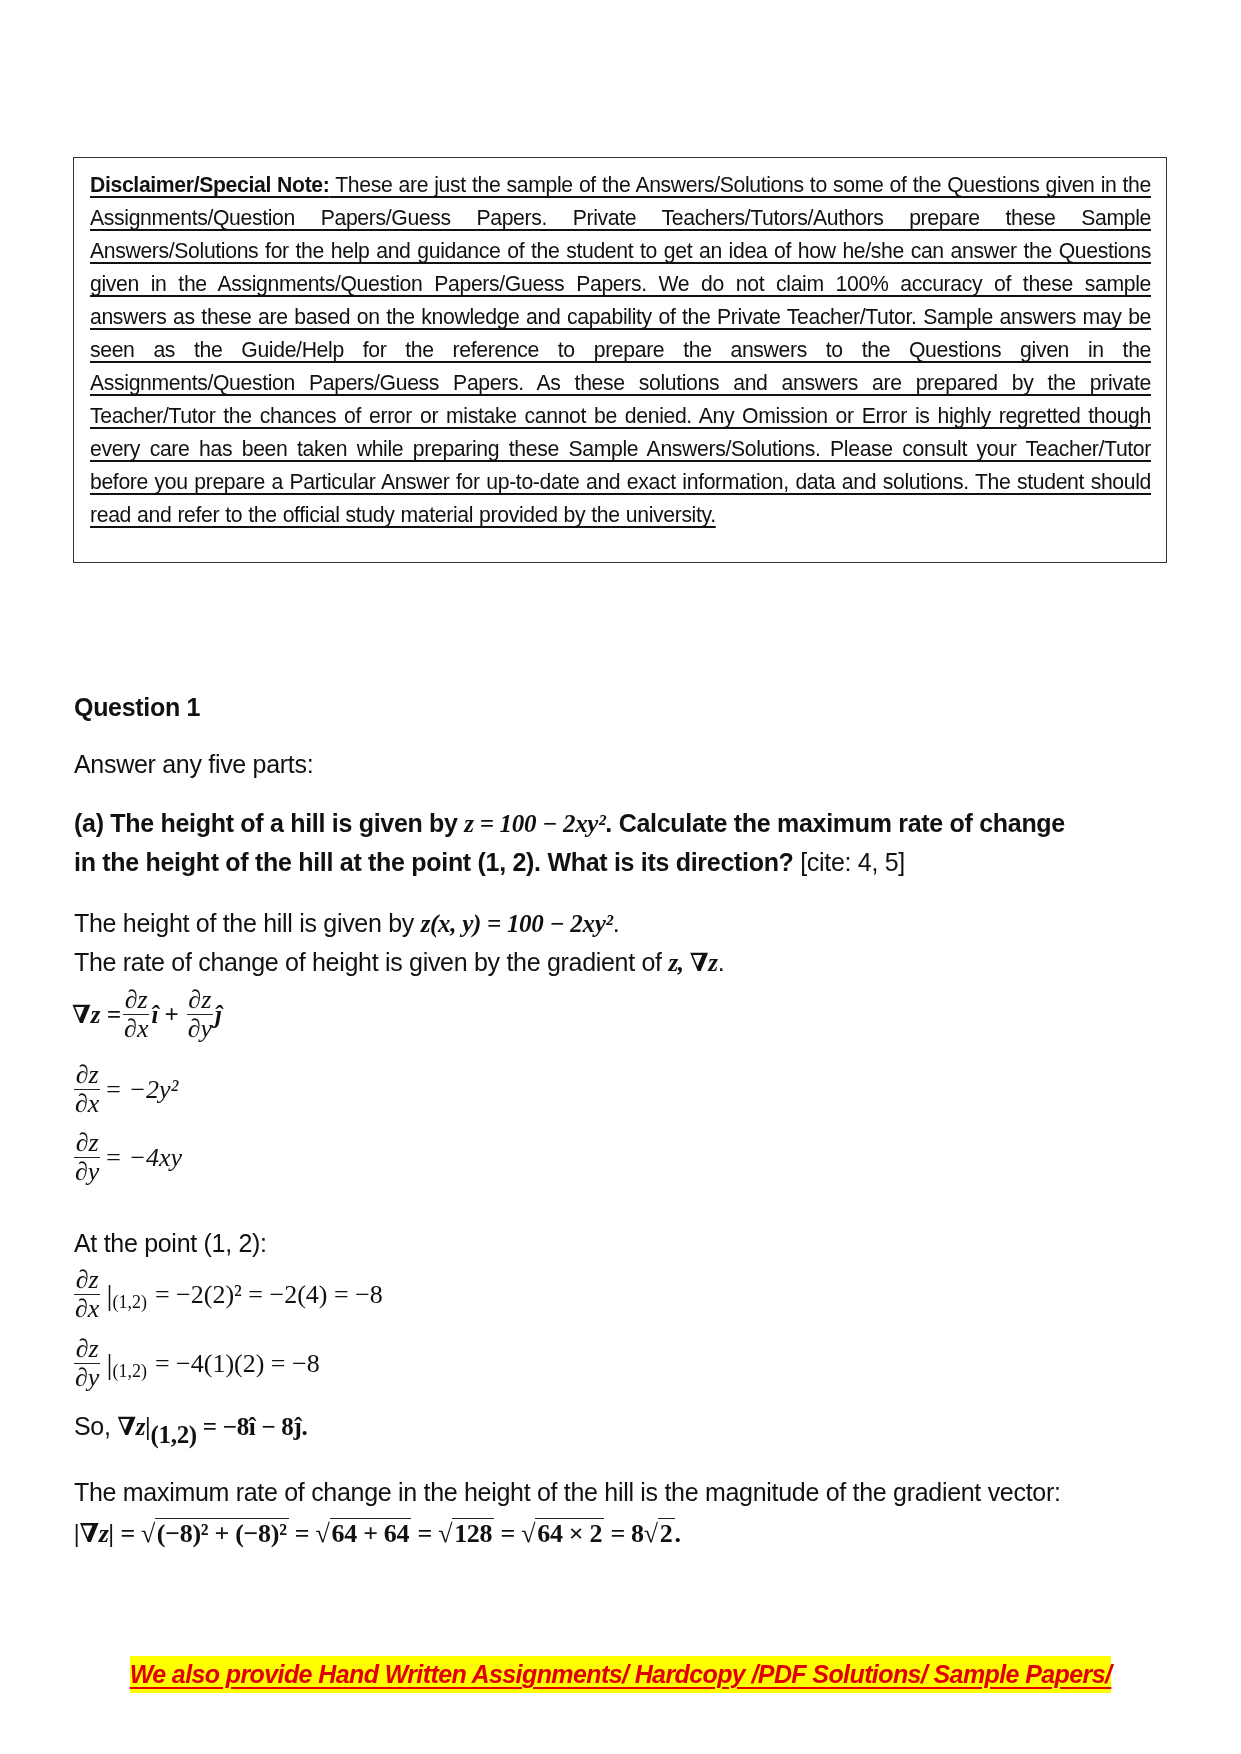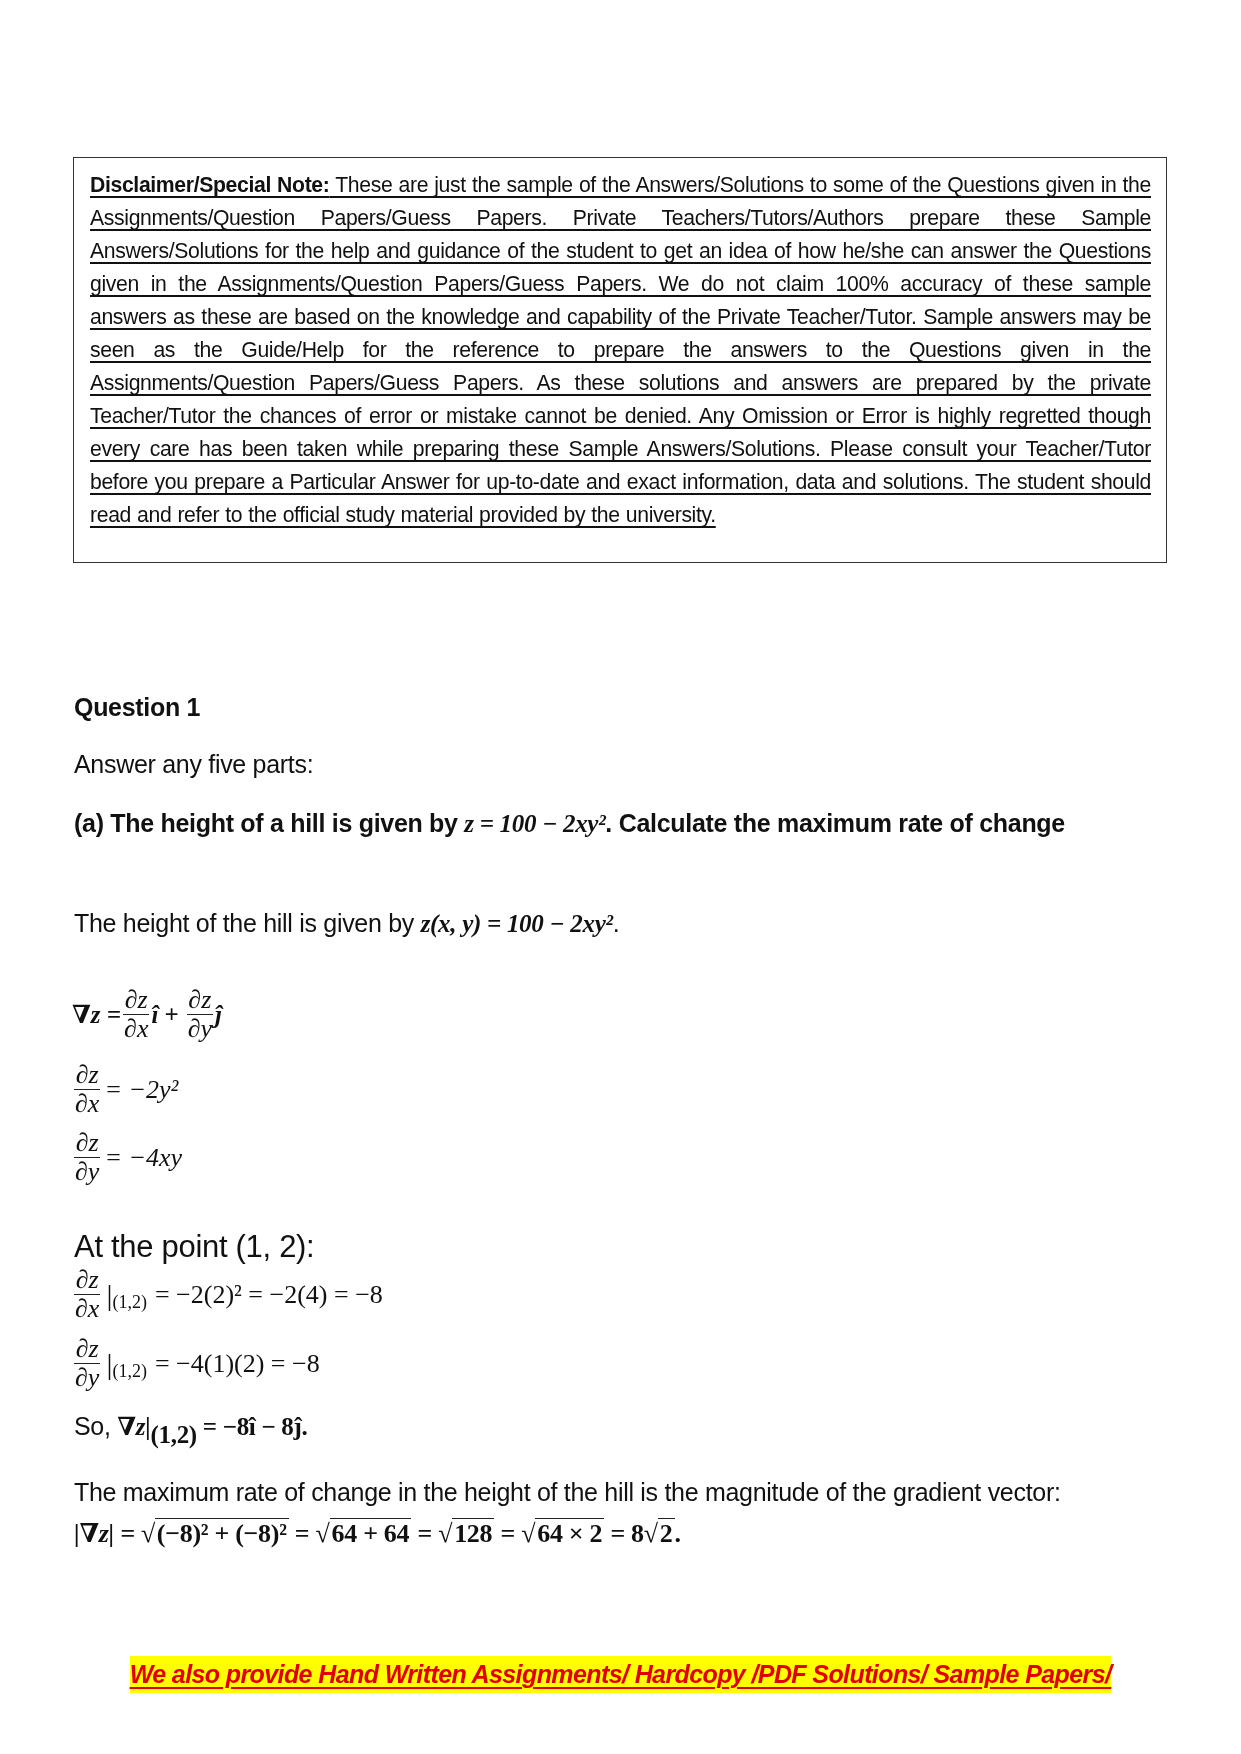--- a/index.html
+++ b/index.html
@@ -53,22 +53,24 @@
 <div class="page">
 
   <div class="disclaimer">
     <p><span class="lbl">Disclaimer/Special Note:</span><span> These are just the sample of the Answers/Solutions to some of the Questions given in the Assignments/Question Papers/Guess Papers. Private Teachers/Tutors/Authors prepare these Sample Answers/Solutions for the help and guidance of the student to get an idea of how he/she can answer the Questions given in the Assignments/Question Papers/Guess Papers. We do not claim 100% accuracy of these sample answers as these are based on the knowledge and capability of the Private Teacher/Tutor. Sample answers may be seen as the Guide/Help for the reference to prepare the answers to the Questions given in the Assignments/Question Papers/Guess Papers. As these solutions and answers are prepared by the private Teacher/Tutor the chances of error or mistake cannot be denied. Any Omission or Error is highly regretted though every care has been taken while preparing these Sample Answers/Solutions. Please consult your Teacher/Tutor before you prepare a Particular Answer for up-to-date and exact information, data and solutions. The student should read and refer to the official study material provided by the university.</span></p>
   </div>
 
   <div class="txt bold" style="top:685px;font-size:25px;">Question 1</div>
   <div class="txt" style="top:742px;font-size:25px;">Answer any five parts:</div>
 
   <div class="txt bold" style="top:801px;font-size:25px;"><span>(a) The height of a hill is given by </span><span class="math mi" style="font-weight:bold">z = 100 − 2xy²</span><span>. Calculate the maximum rate of change</span></div>
+  <div class="txt" style="top:840px;font-size:25px;"><span class="bold">in the height of the hill at the point (1, 2). What is its direction?</span><span> [cite: 4, 5]</span></div>
 
   <div class="txt" style="top:901px;font-size:25px;"><span>The height of the hill is given by </span><span class="math mi">z(x, y) = 100 − 2xy²</span><span>.</span></div>
+  <div class="txt" style="top:940px;font-size:25px;"><span>The rate of change of height is given by the gradient of </span><span class="math mi">z, ∇z</span><span>.</span></div>
 
   <div class="eqrow" style="top:978px;">
     <span class="math mi">∇z =</span>
     <span class="frac">
         <span class="num">∂z</span>
         <span class="bar"></span>
         <span class="den">∂x</span>
       </span>
     <span class="math mi">î</span>
     <span class="math" style="margin:0 6px">+</span>
@@ -91,21 +93,21 @@
 
   <div class="eqrow" style="top:1121px;">
     <span class="frac">
         <span class="num">∂z</span>
         <span class="bar"></span>
         <span class="den">∂y</span>
       </span>
     <span class="rhs mi">= −4xy</span>
   </div>
 
-  <div class="txt" style="top:1221px;font-size:31px;">At the point (1, 2):</div>
+  <div class="txt" style="top:1221px;font-size:25px;">At the point (1, 2):</div>
 
   <div class="eqrow" style="top:1258px;">
     <span class="frac">
         <span class="num">∂z</span>
         <span class="bar"></span>
         <span class="den">∂x</span>
       </span>
     <span class="eval-bar">|</span>
     <span class="eval-sub">(1,2)</span>
     <span class="rhs">= −2(2)² = −2(4) = −8</span>

